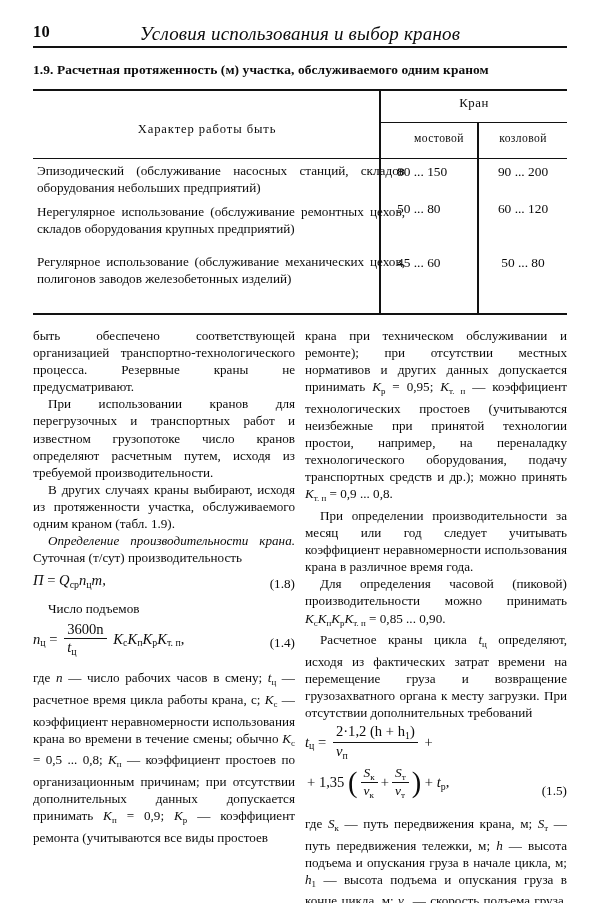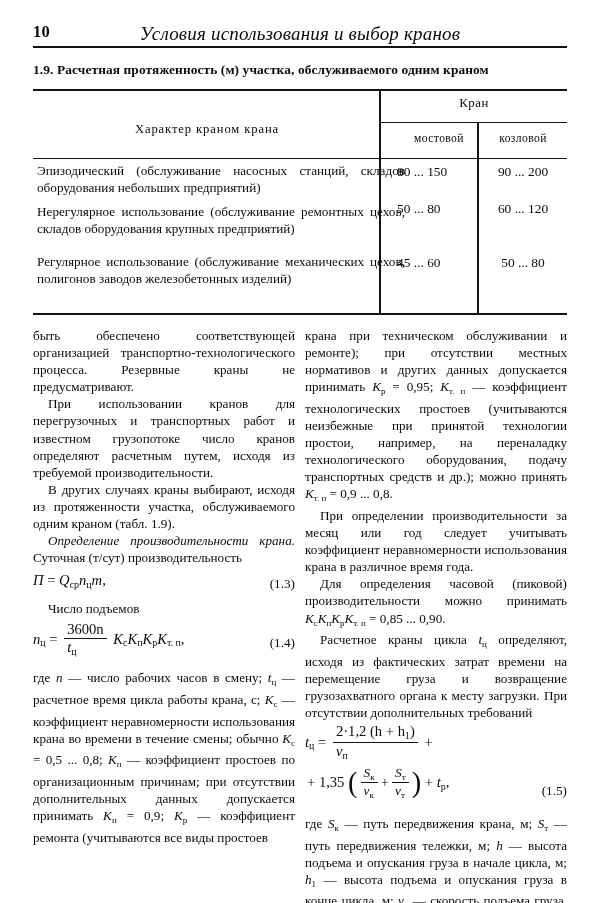--- a/index.html
+++ b/index.html
@@ -236,21 +236,21 @@
 
   <div class="tbl-caption">1.9. Расчетная протяженность (м) участка, обслуживаемого одним краном</div>
 
   <div class="rule-t-top"></div>
   <div class="rule-kran"></div>
   <div class="rule-t-mid"></div>
   <div class="rule-t-bot"></div>
   <div class="vr-main"></div>
   <div class="vr-sub"></div>
 
-  <div class="th-charakter">Характер краном крана</div>
+  <div class="th-charakter">Характер работы быть</div>
   <div class="th-kran">Кран</div>
   <div class="th-sub1">мостовой</div>
   <div class="th-sub2">козловой</div>
 
   <div class="tbody">
 
     <div class="trow" style="height:37px">
       <div class="tcell-desc" style="top:0">Эпизодический (обслуживание насосных станций, складов оборудования небольших предприятий)</div>
       <div class="tcell-v1" style="top:2px">80 ... 150</div>
       <div class="tcell-v2" style="top:2px">90 ... 200</div>
@@ -273,21 +273,21 @@
   <div class="col col-l">
 
     <p class="noind">быть обеспечено соответствующей организацией транспортно-технологического процесса. Резервные краны не предусматривают.</p>
     <p class="ind">При использовании кранов для перегрузочных и транспортных работ и известном грузопотоке число кранов определяют расчетным путем, исходя из требуемой производительности.</p>
     <p class="ind">В других случаях краны выбирают, исходя из протяженности участка, обслуживаемого одним краном (табл. 1.9).</p>
 
     <p class="ind"><span class="it">Определение производительности крана.</span><span> Суточная (т/сут) производительность</span></p>
 
     <div class="eq">
       <span class="eq-body"><i class="v">П</i>&nbsp;<span>=</span>&nbsp;<i class="v">Q</i><span class="sub">ср</span><i class="v">n</i><span class="sub">ц</span><i class="v">m,</i></span>
-      <span class="eq-num">(1.3)</span>
+      <span class="eq-num">(1.8)</span>
     </div>
 
 
     <p class="ind">Число подъемов</p>
 
     <div class="eq eq-tall" style="height:40px">
       <span class="eq-body"><i class="v">n</i><span class="sub">ц</span>&nbsp;<span>=</span>&nbsp;<span class="frac"><span class="num">3600n</span><span class="den"><i class="v">t</i><span class="sub">ц</span></span></span>&nbsp;<i class="v">K</i><span class="sub">с</span><i class="v">K</i><span class="sub">п</span><i class="v">K</i><span class="sub">р</span><i class="v">K</i><span class="sub">т. п</span><span>,</span></span>
       <span class="eq-num mid">(1.4)</span>
     </div>
 

